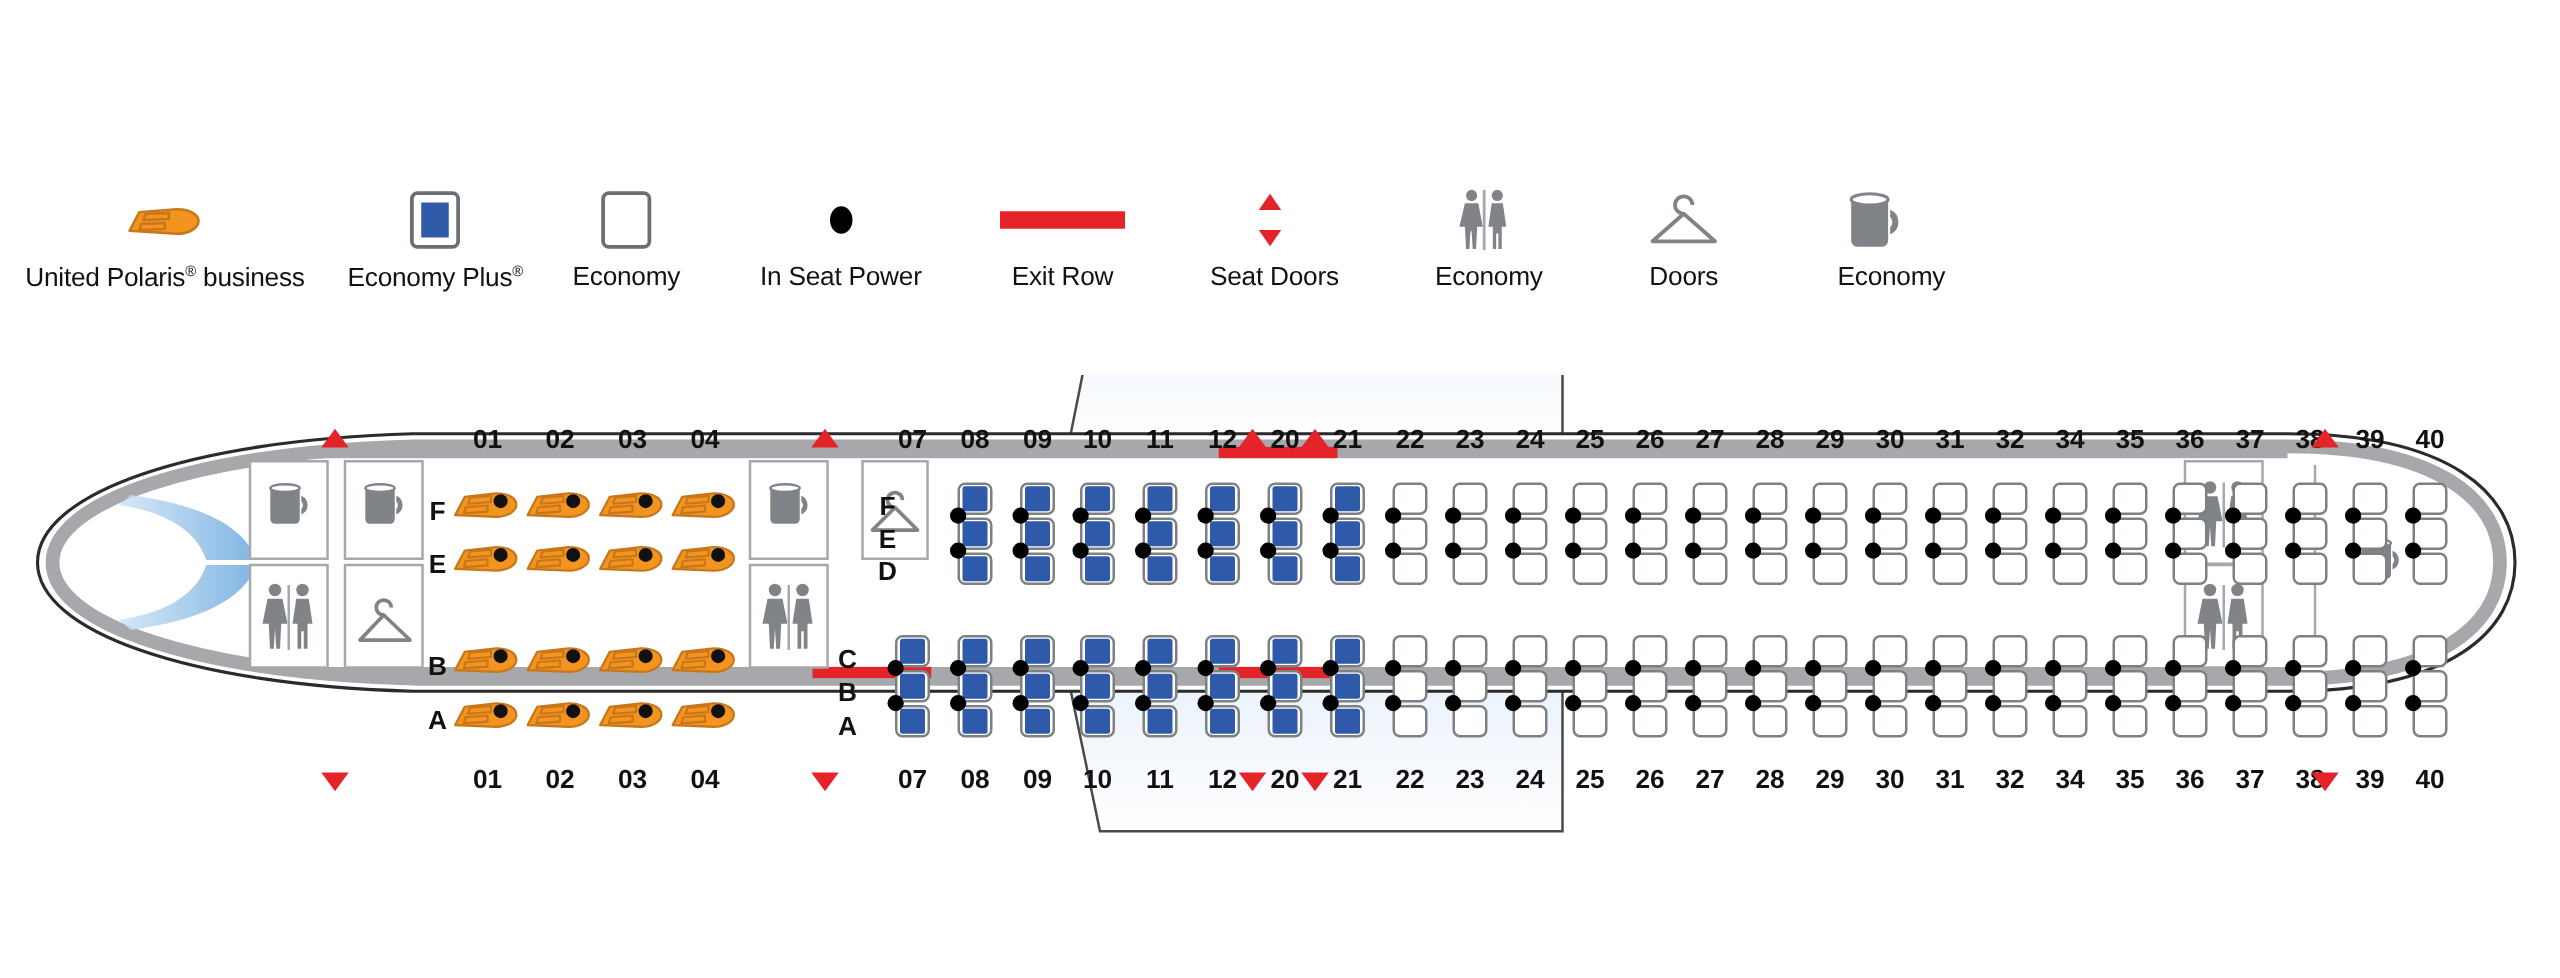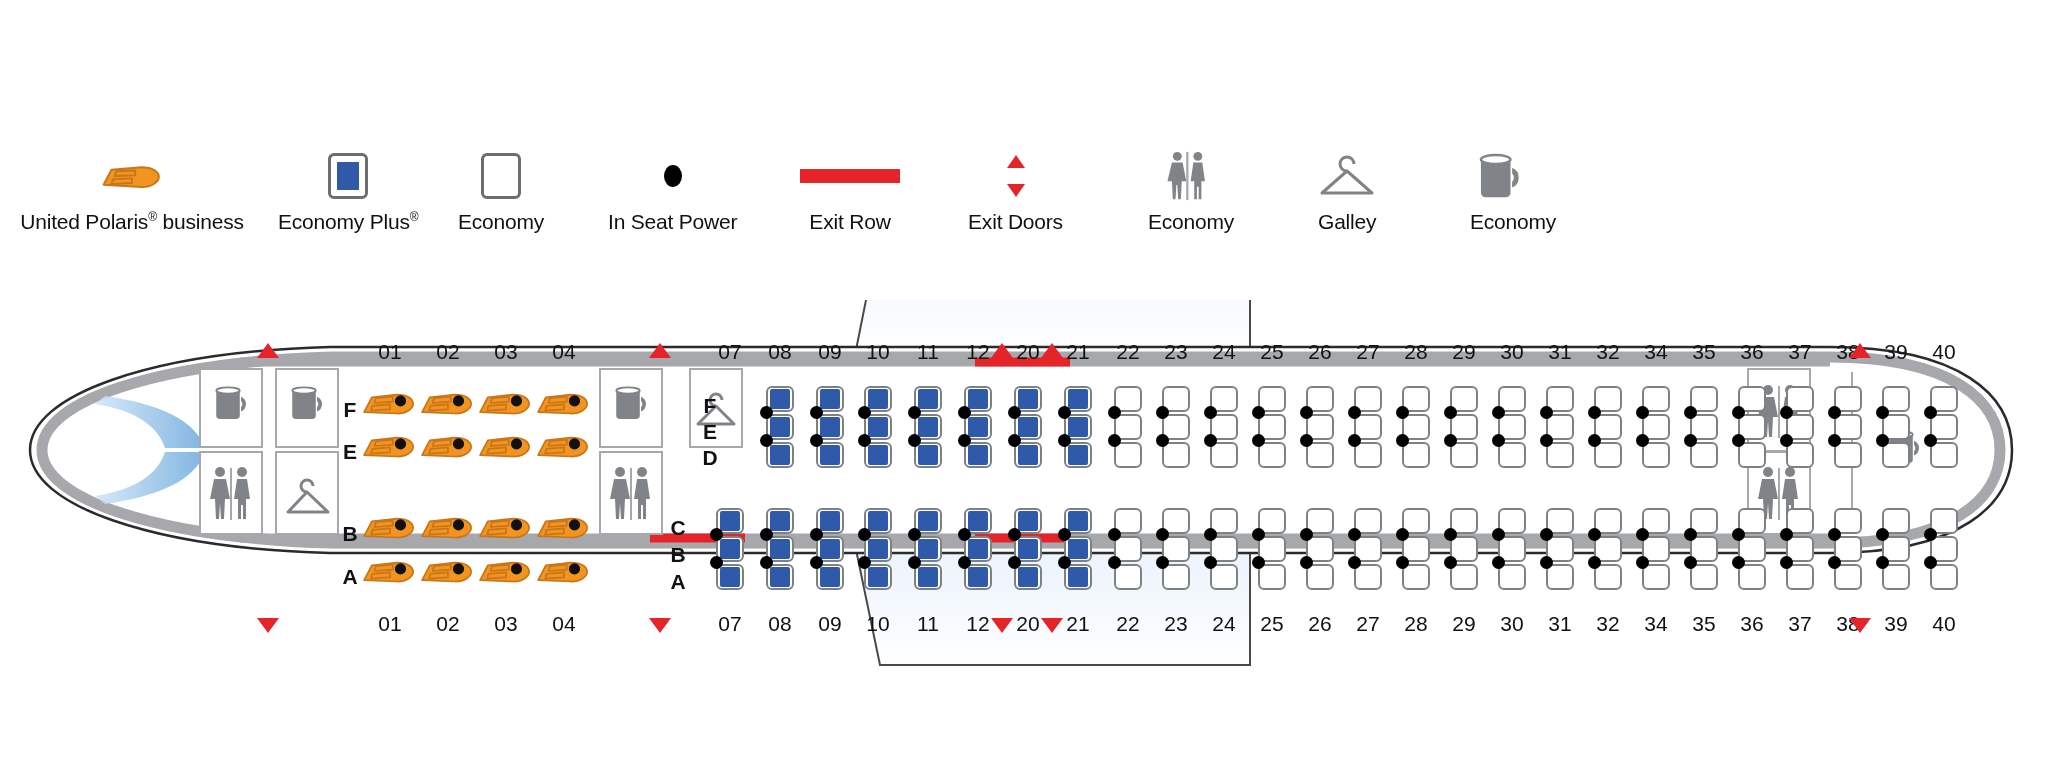--- a/index.html
+++ b/index.html
@@ -64,21 +64,21 @@
   #plane{
     position:absolute;
     left:0; top:300px;
     width:2048px; height:400px;
   }
   #plane svg{display:block;}
 
   
   .rownum{
     position:absolute;
-    font-size:21px;font-weight:normal;
+    font-size:21px;font-weight:bold;
     text-align:center;
     width:40px;
     color:#111;
   }
   .rownum-top{top:340px;}
   .rownum-bot{top:612px;}
 
   .seatletter{
     position:absolute;
     font-size:21px;font-weight:bold;
@@ -152,42 +152,42 @@
       </div>
       <div class="legend-label">Exit Row</div>
     </div>
     <div class="legend-item" style="left: 968px; width: auto; transform: translateX(0px);">
       <div class="legend-icon" style="width: 95px;">
         <span class="g-exitdoors">
           <span class="up"></span>
           <span class="dn"></span>
         </span>
       </div>
-      <div class="legend-label">Exit Doors</div>
+      <div class="legend-label">Seat Doors</div>
     </div>
     <div class="legend-item" style="left: 1148px; width: auto; transform: translateX(0px);">
       <div class="legend-icon" style="width: 79px;">
         <svg width="46" height="50" viewBox="0 0 46 56" fill="#808488">
           <circle cx="11" cy="6" r="5"></circle>
           <path d="M5 13 h12 l4 21 h-5 l-1 20 h-3 l-1 -16 h-1 l-1 16 h-3 l-1 -20 h-5 Z"></path>
           <rect x="21" y="1" width="2.5" height="54" fill="#A6A8AB"></rect>
           <circle cx="34" cy="6" r="5"></circle>
           <path d="M29 13 h10 l3 21 h-4 v20 h-3 v-14 h-2 v14 h-3 v-20 h-4 Z"></path>
         </svg>
       </div>
       <div class="legend-label">Economy</div>
     </div>
     <div class="legend-item" style="left: 1318px; width: auto; transform: translateX(0px);">
       <div class="legend-icon" style="width: 58px;">
         <svg width="56" height="42" viewBox="0 0 56 42" fill="none" stroke="#808488" stroke-width="3">
           <path d="M28 16 a7 7 0 1 1 7 -7"></path>
           <path d="M28 16 L3 38 h50 Z" stroke-linejoin="round"></path>
         </svg>
       </div>
-      <div class="legend-label">Galley</div>
+      <div class="legend-label">Doors</div>
     </div>
     <div class="legend-item" style="left: 1470px; width: auto; transform: translateX(0px);">
       <div class="legend-icon" style="width: 58px;">
         <svg width="44" height="46" viewBox="0 0 50 56" fill="#808488">
           <path d="M3 8 h36 v40 a6 6 0 0 1 -6 6 h-24 a6 6 0 0 1 -6 -6 Z"></path>
           <ellipse cx="21" cy="8" rx="18" ry="5.5" fill="#fff" stroke="#808488" stroke-width="3"></ellipse>
           <path d="M41 18 a13 13 0 0 1 0 24 v-7 a7 7 0 0 0 0 -10 Z"></path>
         </svg>
       </div>
       <div class="legend-label">Economy</div>

